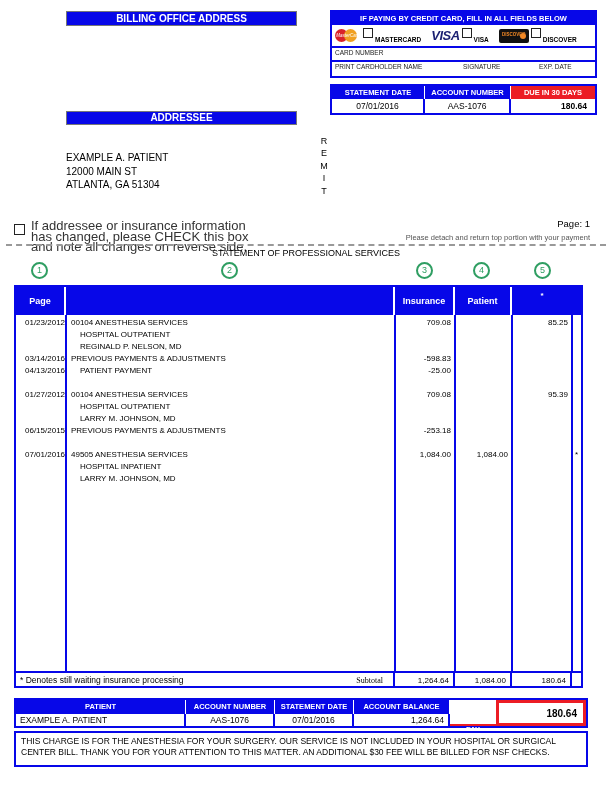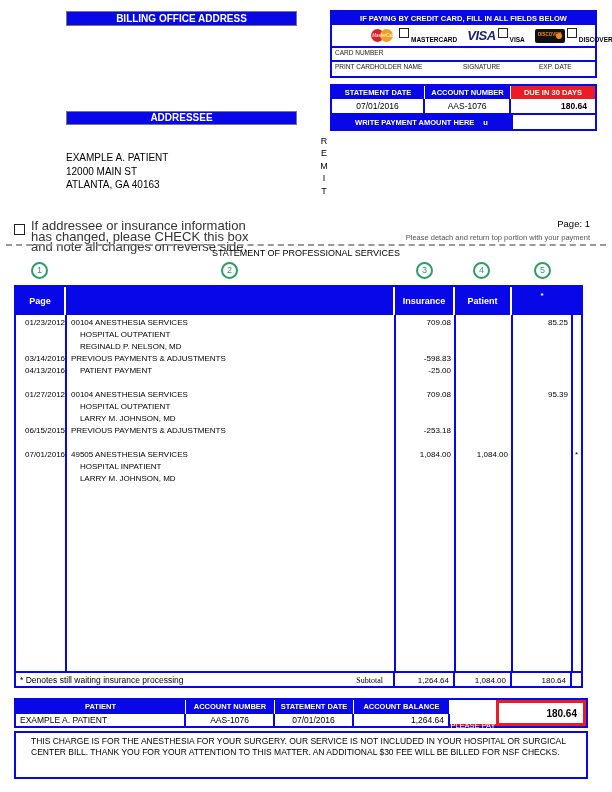--- a/index.html
+++ b/index.html
@@ -12,21 +12,21 @@
              color:#fff; font-weight:bold; font-size:10px; text-align:center; line-height:13px; }
   #billing-bar { left:66px; top:11px; width:231px; height:15px; }
   #addressee-bar { left:66px; top:111px; width:231px; height:14px; line-height:12px; }
 
   #addressee-block { position:absolute; left:66px; top:151px; font-size:10px; line-height:13.5px; }
   #remit-col { position:absolute; left:319px; top:135px; font-size:9px; line-height:12.4px; text-align:center; width:10px; }
 
   
   #cc-box { position:absolute; left:330px; top:10px; width:267px; height:68px; border:2px solid #0707e8; }
   #cc-header { background:#0707e8; color:#fff; font-weight:bold; font-size:7.5px; text-align:center; height:13px; line-height:13px; }
-  #cc-logos { height:21px; display:flex; align-items:center; padding:0 3px; gap:4px;margin-left:36px; }
+  #cc-logos { height:21px; display:flex; align-items:center; padding:0 3px; gap:4px; }
   .card-group { display:flex; align-items:center; gap:2px; }
   .mc-logo { position:relative; width:26px; height:15px; }
   .mc-c { position:absolute; top:1px; width:13px; height:13px; border-radius:50%; }
   .mc-red { left:0; background:#d9222a; }
   .mc-or { left:9px; background:#f0a023; }
   .mc-t { position:absolute; left:0; top:5px; width:26px; font-size:4.5px; color:#fff; font-style:italic; text-align:center; z-index:2; }
   .visa-logo { color:#1a1f71; font-weight:bold; font-style:italic; font-size:13px; letter-spacing:-0.5px; }
   .disc-logo { width:30px; height:14px; background:#111; border-radius:2px; position:relative;
                color:#f18825; font-size:4.5px; font-weight:bold; text-align:center; line-height:12px; }
   .disc-dot { position:absolute; right:3px; top:4px; width:6px; height:6px; border-radius:50%; background:#f18825; }
@@ -88,40 +88,40 @@
   #footnote { padding-left:4px; font-size:8.5px; }
   #subtotal-lbl { padding-right:6px;font-family:Liberation Serif, serif; }
 
   
   #bot-table { position:absolute; left:14px; top:698px; width:574px; height:30px; border:2px solid #0707e8; display:flex; }
   #bot-grid { width:434px; display:grid; grid-template-columns:170px 89px 79px 96px; grid-template-rows:14px 12px; }
   .bh { background:#0707e8; color:#fff; font-weight:bold; font-size:7.5px; text-align:center; line-height:14px; border-right:1px solid #fff; }
   .bv { font-size:8.5px; line-height:12px; border-right:2px solid #0707e8; text-align:center; }
   .bv.left { text-align:left; padding-left:4px; }
   .bv.right { text-align:right; padding-right:4px; }
-  #please-pay { width:46px; background:#ec1c24; color:#fff; font-weight:normal; font-size:7.5px; line-height:9px;
+  #please-pay { width:46px; background:#ec1c24; color:#fff; font-weight:bold; font-size:7.5px; line-height:9px;
                 display:flex; align-items:center; justify-content:center; text-align:center;margin-top:24px; }
   #pay-box { flex:1; border:3px solid #ec1c24; background:#fff; display:flex; align-items:center; justify-content:flex-end;
              font-weight:bold; font-size:10px; padding-right:6px; }
 
-  #footer-note { position:absolute; left:14px; top:731px; width:574px; height:48px; border:2px solid #0707e8;
-                 font-size:8.5px; line-height:11px; padding:3px 15px; }
+  #footer-note { position:absolute; left:14px; top:731px; width:574px; height:36px; border:2px solid #0707e8;
+                 font-size:8.5px; line-height:11px; padding:3px 5px; }
 </style>
 </head>
 <body>
 
 <div class="page">
 
   <div class="bluebar" id="billing-bar">BILLING OFFICE ADDRESS</div>
   <div class="bluebar" id="addressee-bar">ADDRESSEE</div>
 
   <div id="addressee-block">
       <div>EXAMPLE A. PATIENT</div>
       <div>12000 MAIN ST</div>
-      <div>ATLANTA, GA 40163</div>
+      <div>ATLANTA, GA 51304</div>
     </div>
   <div id="remit-col">
       <div>R</div>
       <div>E</div>
       <div>M</div>
       <div>I</div>
       <div>T</div>
     </div>
 
   <div id="cc-box">
@@ -169,26 +169,20 @@
   <div id="pay-sum">
     <div class="ps-row">
       <div class="ps-h blue c1">STATEMENT DATE</div>
       <div class="ps-h blue c2">ACCOUNT NUMBER</div>
       <div class="ps-h red c3">DUE IN 30 DAYS</div>
     </div>
     <div class="ps-row">
       <div class="ps-v c1">07/01/2016</div>
       <div class="ps-v c2">AAS-1076</div>
       <div class="ps-v amt c3">180.64</div>
-    </div>
-    <div class="ps-row ps-w">
-      <div id="write-cell">
-        <span>WRITE PAYMENT AMOUNT HERE</span><span class="arrow-u">u</span>
-      </div>
-      <div id="write-input"></div>
     </div>
   </div>
 
   <div id="addr-check"></div>
   <div id="check-text">If addressee or insurance information has changed, please CHECK this box and note all changes on reverse side.</div>
   <div id="page-num">Page: 1</div>
   <div id="detach-note">Please detach and return top portion with your payment</div>
   <div id="dash-line"></div>
   <div id="stmt-title">STATEMENT OF PROFESSIONAL SERVICES</div>
 

